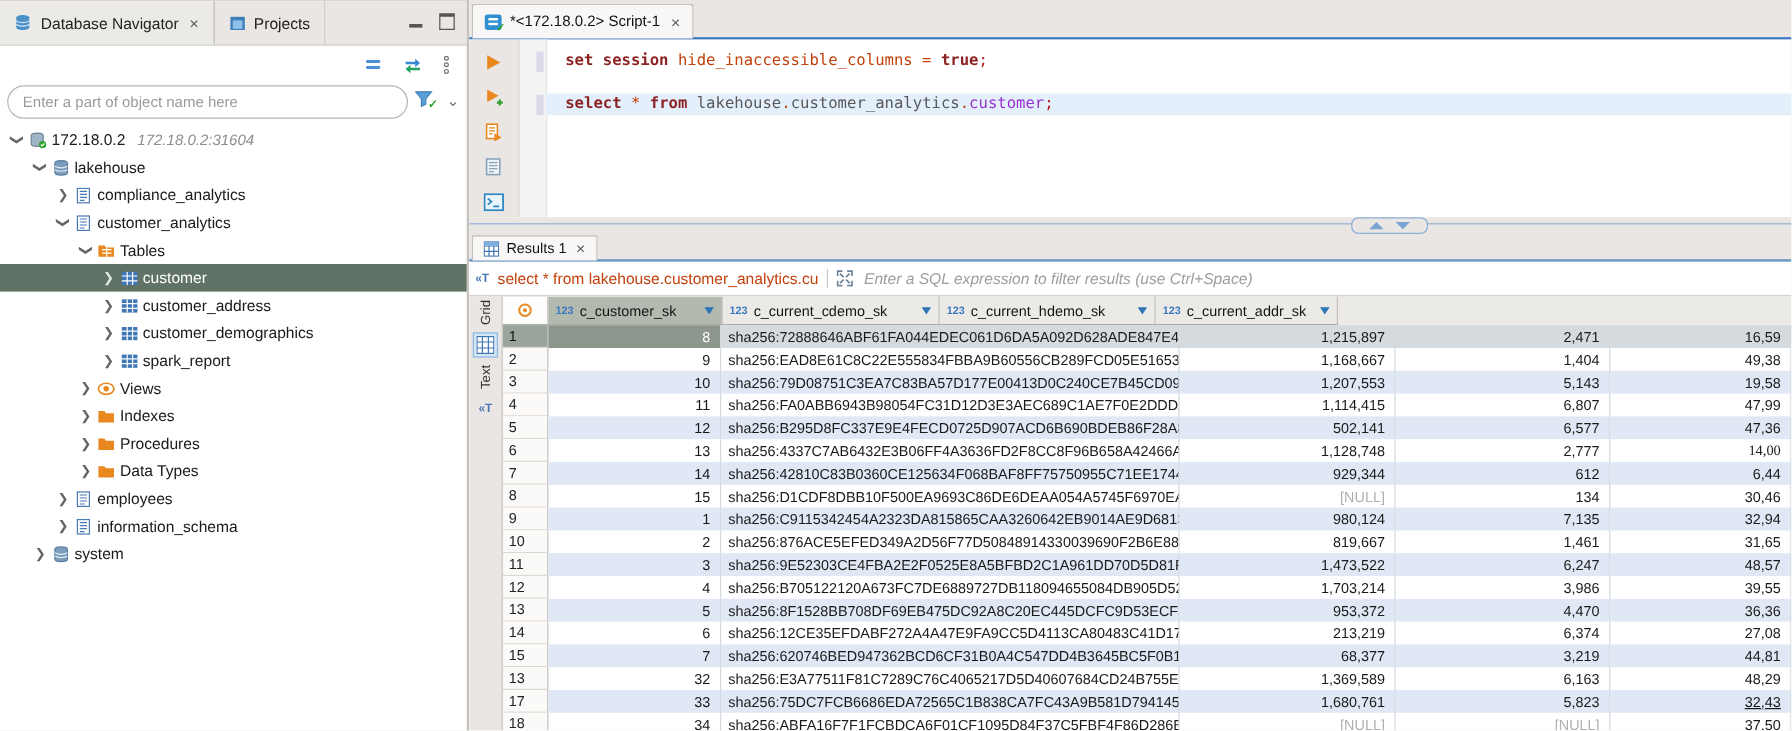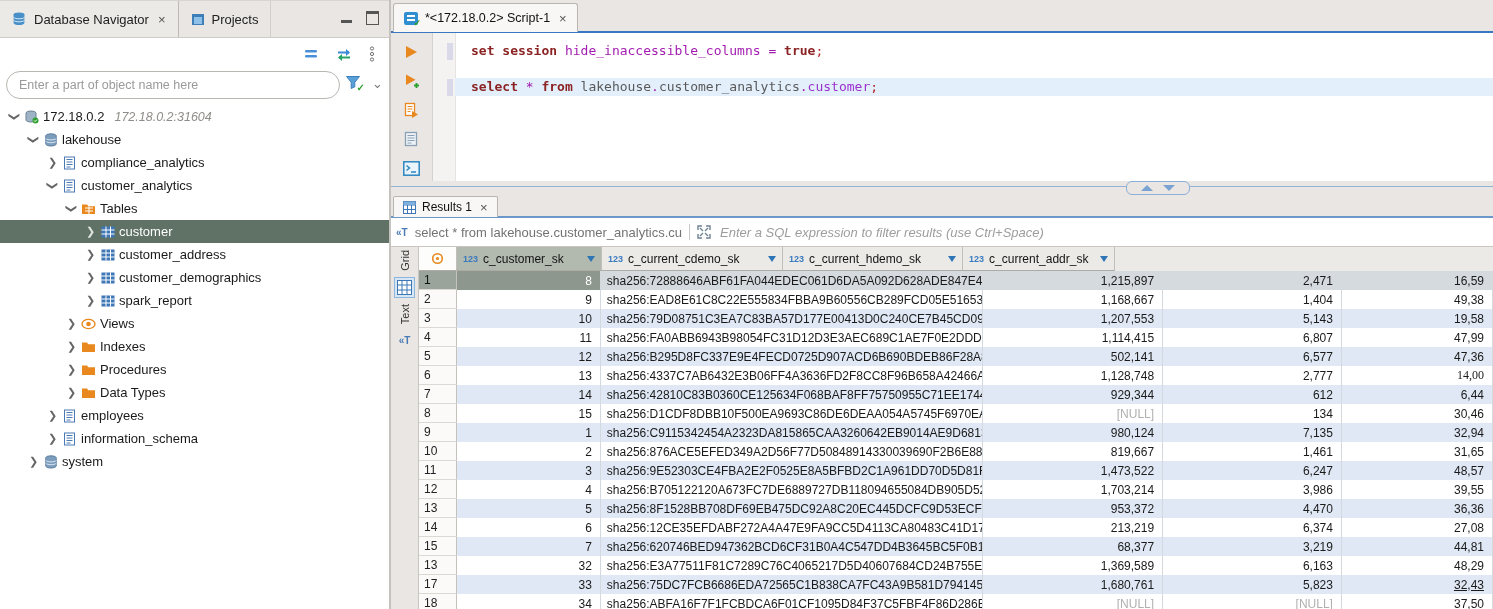--- a/index.html
+++ b/index.html
@@ -58,38 +58,38 @@
   .ed-gutter{position:absolute;left:42px;top:0;width:22px;height:100%;background:#f4f3f2;border-right:1px solid #e6e4e1;}
   .gmark{position:absolute;left:14px;width:6px;height:17px;background:#d9d9ea;}
   .ed-code{position:absolute;left:64px;top:0;right:0;height:100%;font-family:"DejaVu Sans Mono",monospace;
       font-size:13px;padding-top:9px;}
   .cline{height:18px;line-height:18px;padding-left:16px;white-space:pre;}
   .cline.hl{background:#e4effc;}
   .tok-kw{color:#8b2323;font-weight:bold;}
   .tok-red{color:#b22222;}
   .tok-gray{color:#595959;}
   .tok-obj{color:#9932cc;}
-  .tok-plain{color:#a21caf;}
+  .tok-plain{color:#c2410c;}
 
   .hsash{position:absolute;left:0;top:181px;width:100%;height:14px;background:#e9e6e3;}
   .hsash-line{position:absolute;left:0;top:5px;width:100%;height:1px;background:#94b1d6;}
   .sash-pill{position:absolute;left:735px;top:0;width:62px;height:12px;border:1px solid #8cb0d8;border-radius:6px;
       background:#e9e6e3;display:flex;align-items:center;justify-content:center;gap:10px;}
   .tri-up{width:0;height:0;border-left:6px solid transparent;border-right:6px solid transparent;border-bottom:6px solid #7aa3d4;}
   .tri-down{width:0;height:0;border-left:6px solid transparent;border-right:6px solid transparent;border-top:6px solid #7aa3d4;}
 
   
   .results{position:absolute;left:0;top:195px;width:100%;bottom:0;background:#fff;}
   .res-tabbar{height:21px;background:#e9e6e3;border-bottom:2px solid #6b98c9;position:relative;box-sizing:content-box;}
   .res-tab{position:absolute;left:2px;top:1px;height:20px;background:#f8f7f6;border:1px solid #b9b6b2;border-bottom:none;
       border-radius:2px 2px 0 0;display:flex;align-items:center;gap:6px;padding:0 9px;font-size:12px;color:#111;}
 
   .filterbar{height:29px;background:#fff;border-bottom:1px solid #c9c6c2;display:flex;align-items:center;gap:7px;padding-left:5px;box-sizing:border-box;}
   .sqlT{font-size:10px;font-weight:bold;color:#4a7ab5;white-space:nowrap;}
-  .fb-sql{font-size:13px;color:#737373;white-space:nowrap;}
+  .fb-sql{font-size:13px;color:#c2410c;white-space:nowrap;}
   .fb-sep{width:1px;height:16px;background:#c9c9c9;}
   .fb-input{flex:1;border:none;outline:none;font-family:"Liberation Sans",sans-serif;font-size:13px;font-style:italic;color:#555;}
   .fb-input::placeholder{color:#9d9d9d;font-style:italic;}
 
   .grid-wrap{position:absolute;left:0;top:52px;right:0;bottom:0;display:flex;overflow:hidden;}
   .side-strip{width:27px;background:#e9e6e3;border-right:1px solid #c9c6c2;display:flex;flex-direction:column;align-items:center;padding-top:3px;gap:6px;flex:0 0 27px;}
   .vlabel{writing-mode:vertical-rl;transform:rotate(180deg);font-size:11px;color:#333;}
   .strip-ic{width:21px;height:21px;display:flex;align-items:center;justify-content:center;}
   .strip-ic.sel{background:#d7e6f5;border:1px solid #8cb6dd;box-sizing:border-box;}
 

